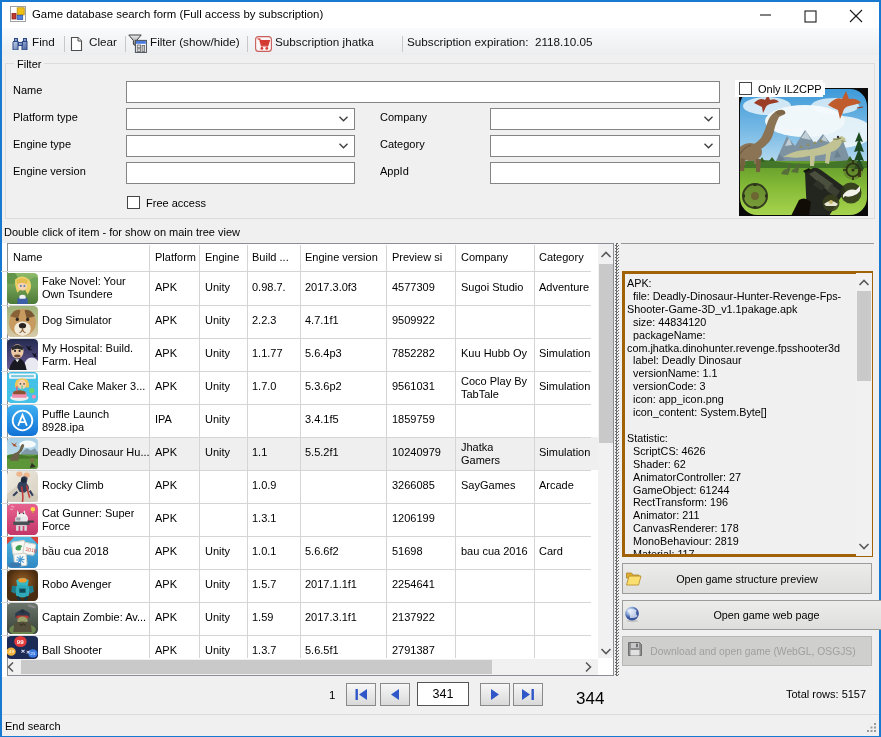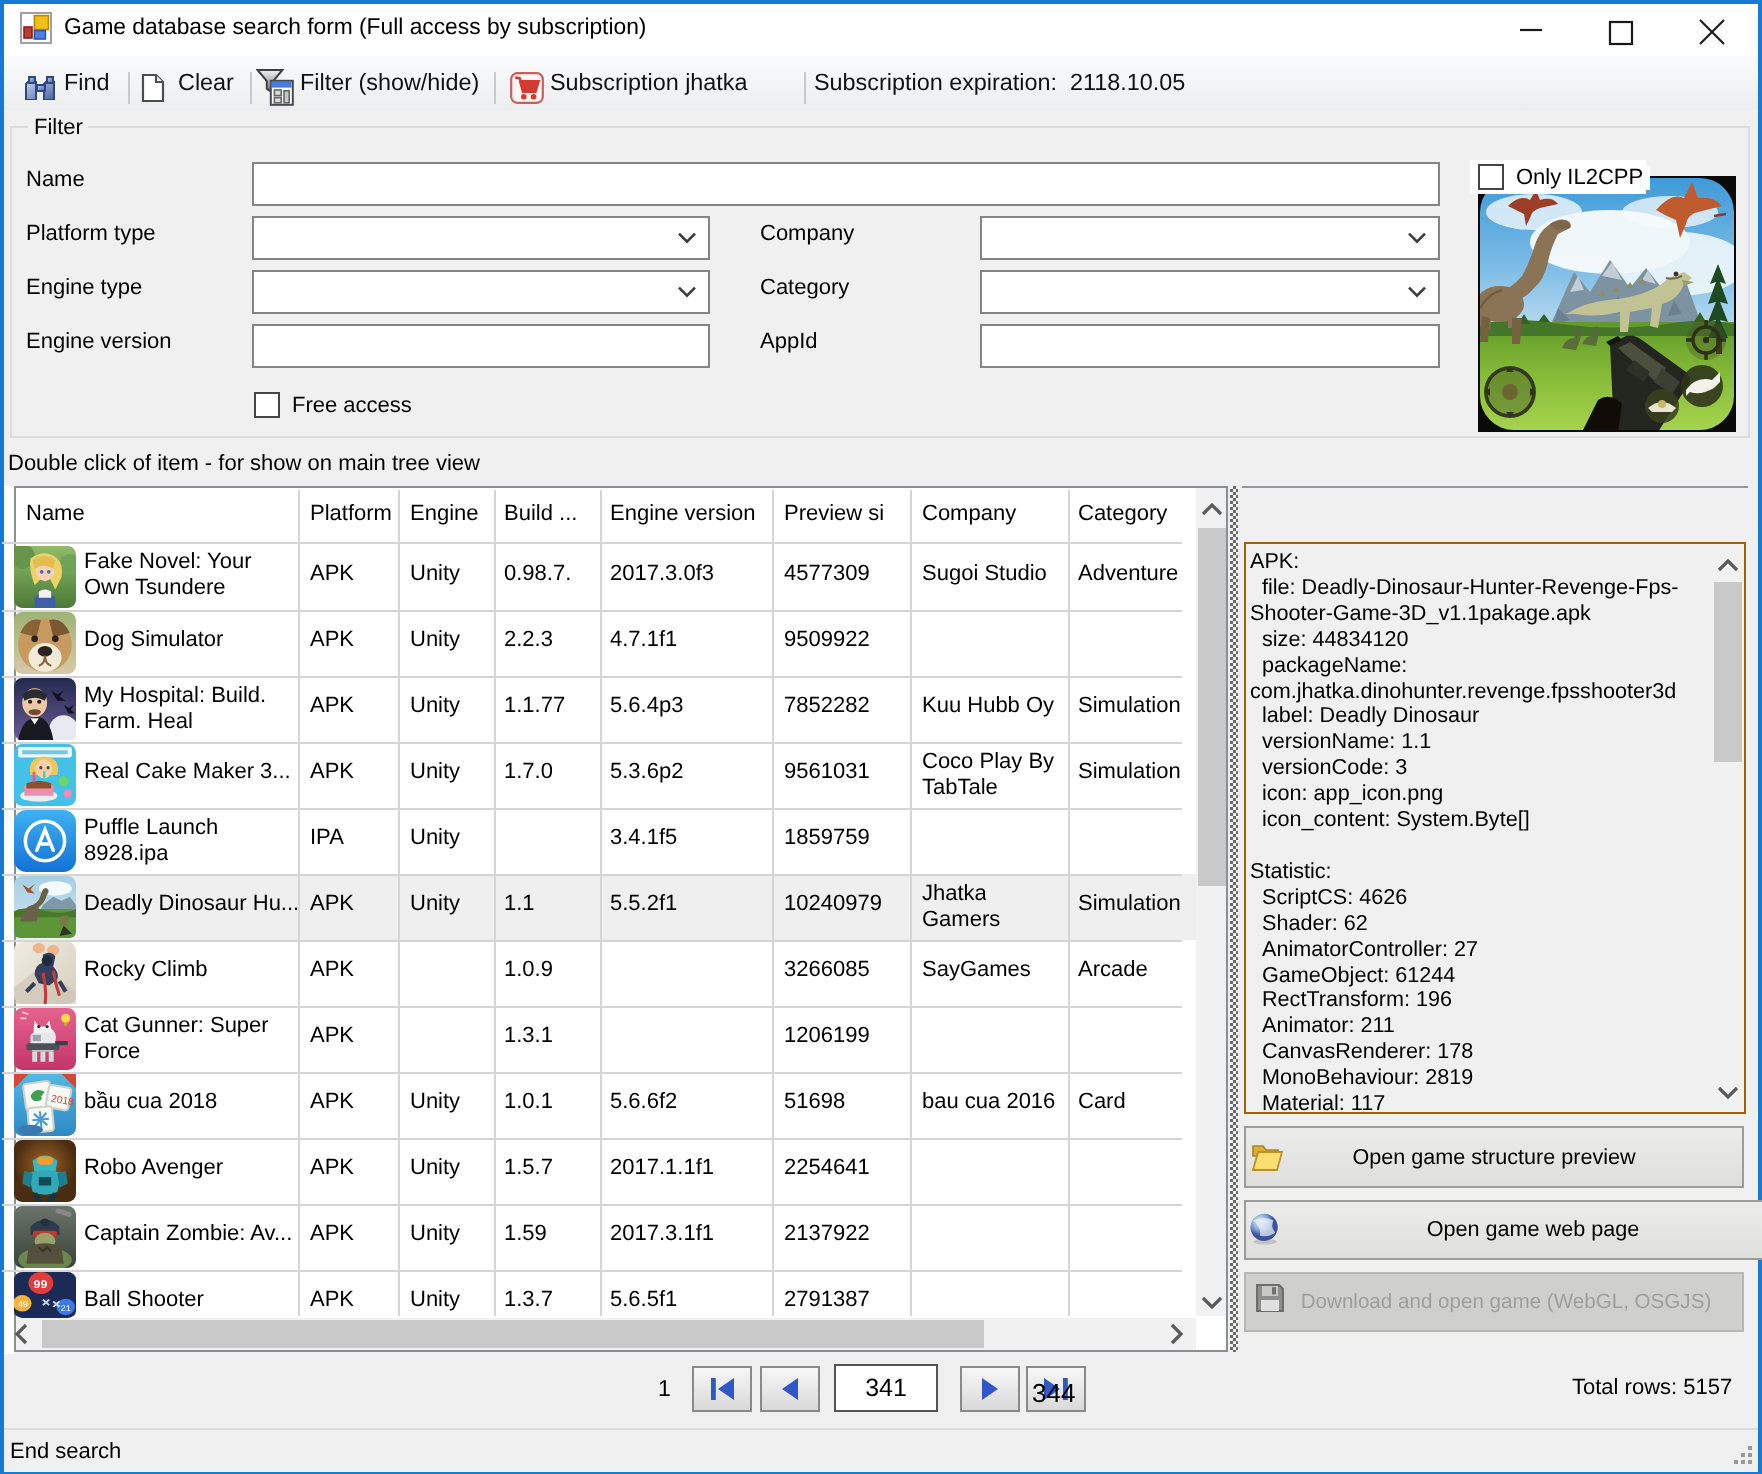--- a/index.html
+++ b/index.html
@@ -30,21 +30,21 @@
 .hdr  { position:absolute; font-size:11px; white-space:nowrap; }
 
 .sbtrack { position:absolute; background:#f1f1f1; }
 .sbthumb { position:absolute; background:#c9c9c9; }
 
 #splitter { position:absolute; left:615px; top:243px; width:4px; height:433px;
   background-image:conic-gradient(#6a6a6a 25%,transparent 0 50%,#6a6a6a 0 75%,transparent 0); background-size:3px 3px; background-color:#f2f2f2;}
 
 #descpanel { position:absolute; left:621px; top:244px; width:253px; height:435px; }
 #deschdr { position:absolute; left:0; top:2px; width:253px; height:25px; background:#b3d9e9; }
-#descbody { position:absolute; left:1px; top:27px; width:251px; height:286px; background:#f0f0f0; border:1px solid #a16207; font-size:10.8px; line-height:12.9px; padding:3px 2px 0 2px; overflow:hidden; white-space:pre-wrap; }
+#descbody { position:absolute; left:1px; top:27px; width:251px; height:286px; background:#f0f0f0; border:3px solid #a16207; font-size:10.8px; line-height:12.9px; padding:3px 2px 0 2px; overflow:hidden; white-space:pre-wrap; }
 
 .btn { position:absolute; left:1px; width:250px; height:28px; background:linear-gradient(#ececea,#dededd); border:1px solid #9c9c9a; font-size:10.8px; text-align:center; line-height:27px; }
 .btn-disabled { background:#cfcfcd; border:1px solid #b7b7b5; color:#9f9f9f; }
 
 .pgbtn { position:absolute; width:30px; height:23px; background:linear-gradient(#f7f7f7,#d9d9d9); border:1px solid #8a8a8a; }
 
 #statusbar { position:absolute; left:2px; top:714px; width:877px; height:22px; background:#f0f0f0; border-top:1px solid #dcdcdc; }
 </style>
 </head>
 <body>
@@ -657,21 +657,21 @@
 <div class="abs" style="left:417px;top:682px;width:52px;height:24px;background:#fff;border:1px solid #555;text-align:center;font-size:12.5px;line-height:23px">341</div>
 <div class="pgbtn" style="left:480px;top:683px"></div>
 <svg class="abs" style="left:480px;top:683px" width="30" height="23" viewBox="0 0 30 23">
   <path d="M11,6 v11 l8,-5.5 z" fill="#2f57c8"></path>
 </svg>
 <div class="pgbtn" style="left:513px;top:683px"></div>
 <svg class="abs" style="left:513px;top:683px" width="30" height="23" viewBox="0 0 30 23">
   <path d="M9,6 v11 l8,-5.5 z" fill="#2f57c8"></path>
     <rect x="18.5" y="6" width="2.4" height="11" fill="#2f57c8"></rect>
 </svg>
-<div class="flabel" style="left:516px;top:689px;font-size:13px">344</div>
+<div class="flabel" style="left:576px;top:689px;font-size:17px">344</div>
 <div class="flabel" style="left:786px;top:688px;font-size:11px">Total rows: 5157</div>
 <div id="statusbar"></div>
 <div class="flabel" style="left:5px;top:720px;font-size:11px">End search</div>
 <svg class="abs" style="right:4px;bottom:4px" width="10" height="10" viewBox="0 0 10 10">
   <g fill="#9a9a9a">
       <rect x="7" y="7" width="2" height="2"></rect>
       <rect x="7" y="3.5" width="2" height="2"></rect>
       <rect x="3.5" y="7" width="2" height="2"></rect>
       <rect x="7" y="0" width="2" height="2"></rect>
       <rect x="0" y="7" width="2" height="2"></rect>

